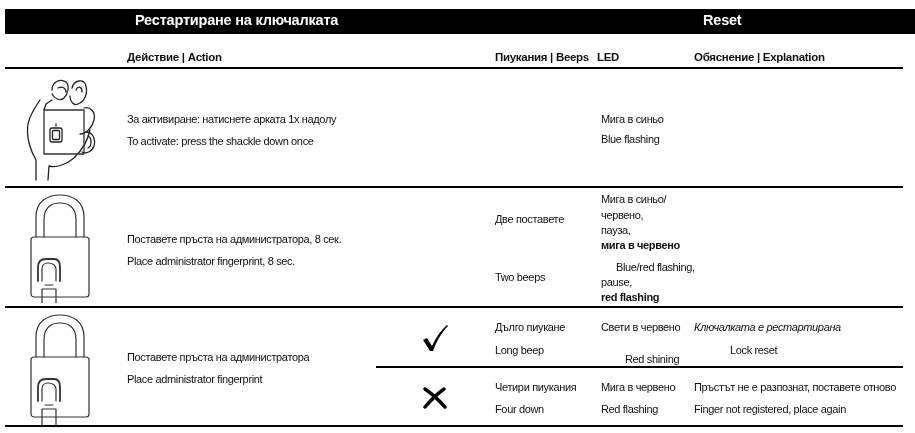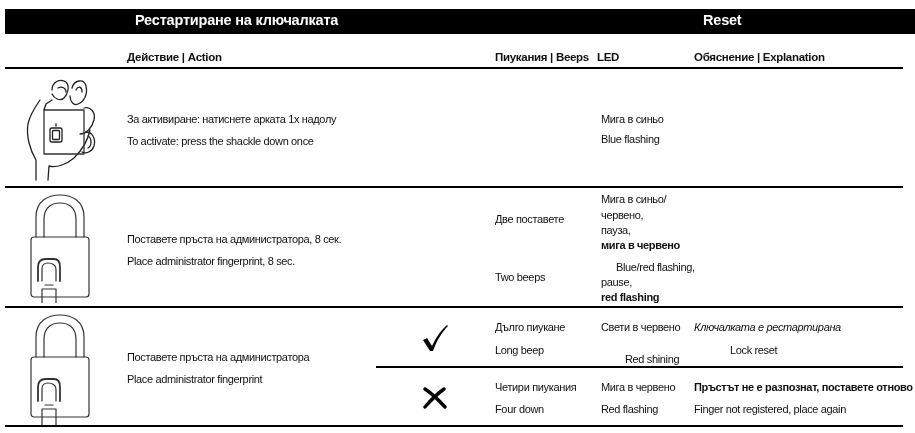--- a/index.html
+++ b/index.html
@@ -126,18 +126,18 @@
 
   <div>
     <svg class="mark" style="left:423px; top:387px;" width="24" height="22" viewBox="0 0 24 22">
       <path d="M2 2 C8 6 12 9 22 20" stroke="#000" stroke-width="3.4" fill="none" stroke-linecap="round"></path>
       <path d="M21 2 C14 7 8 13 2 20" stroke="#000" stroke-width="3.4" fill="none" stroke-linecap="round"></path>
     </svg>
     <div class="txt" style="left:495px; top:380px;">Четири пиукания</div>
     <div class="txt" style="left:495px; top:402px;">Four down</div>
     <div class="txt" style="left:601px; top:380px;">Мига в червено</div>
     <div class="txt" style="left:601px; top:402px;">Red flashing</div>
-    <div class="txt" style="left:694px; top:380px;font-weight:bold;">Пръстът не е разпознат, поставете отново</div>
+    <div class="txt" style="left:694px; top:380px;">Пръстът не е разпознат, поставете отново</div>
     <div class="txt" style="left:694px; top:402px;">Finger not registered, place again</div>
   </div>
 </div>
 
 <div class="rule" style="left:5px; top:425px; width:898px; height:2px;"></div>
 
 </body></html>

